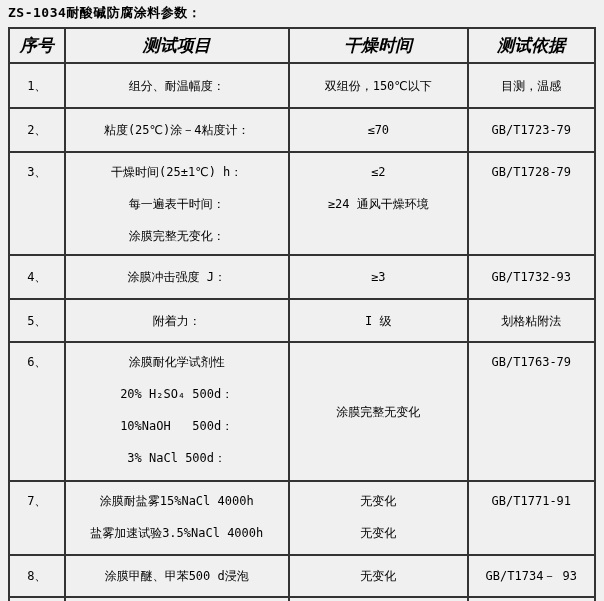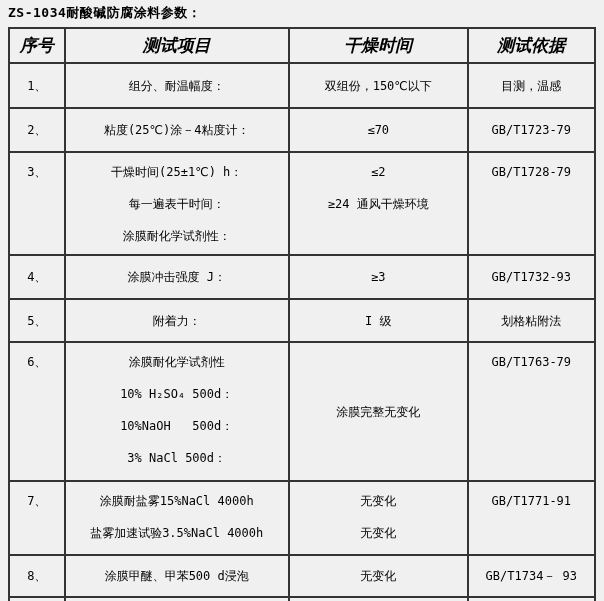--- a/index.html
+++ b/index.html
@@ -133,21 +133,21 @@
       <tr>
         <td class="col-no" style="border-color: rgb(51, 51, 51); vertical-align: top;">
           <div class="cellwrap multi">
             <div class="line">3、</div>
           </div>
         </td>
         <td class="col-item" style="border-color: rgb(51, 51, 51); vertical-align: top; margin-top: 32px;">
           <div class="cellwrap multi">
             <div class="line">干燥时间(25±1℃) h：</div>
             <div class="line">每一遍表干时间：</div>
-            <div class="line">涂膜耐化学试剂性：</div>
+            <div class="line">涂膜完整无变化：</div>
           </div>
         </td>
         <td class="col-spec" style="border-color: rgb(51, 51, 51); vertical-align: top;">
           <div class="cellwrap multi">
             <div class="line">≤2</div>
             <div class="line">≥24 通风干燥环境</div>
           </div>
         </td>
         <td class="col-basis" style="border-color: rgb(51, 51, 51); vertical-align: top;">
           <div class="cellwrap multi">
@@ -201,21 +201,21 @@
       </tr>
       <tr>
         <td class="col-no" style="border-color: rgb(51, 51, 51); vertical-align: top;">
           <div class="cellwrap multi">
             <div class="line">6、</div>
           </div>
         </td>
         <td class="col-item" style="border-color: rgb(51, 51, 51); vertical-align: top; border-radius: 16px;">
           <div class="cellwrap multi">
             <div class="line">涂膜耐化学试剂性</div>
-            <div class="line">10% H₂SO₄ 500d：</div>
+            <div class="line">20% H₂SO₄ 500d：</div>
             <div class="line">10%NaOH   500d：</div>
             <div class="line">3% NaCl 500d：</div>
           </div>
         </td>
         <td class="col-spec" style="border-color: rgb(51, 51, 51); vertical-align: middle;">
           <div class="cellwrap">
             <div class="line">涂膜完整无变化</div>
           </div>
         </td>
         <td class="col-basis" style="border-color: rgb(51, 51, 51); vertical-align: top;">

